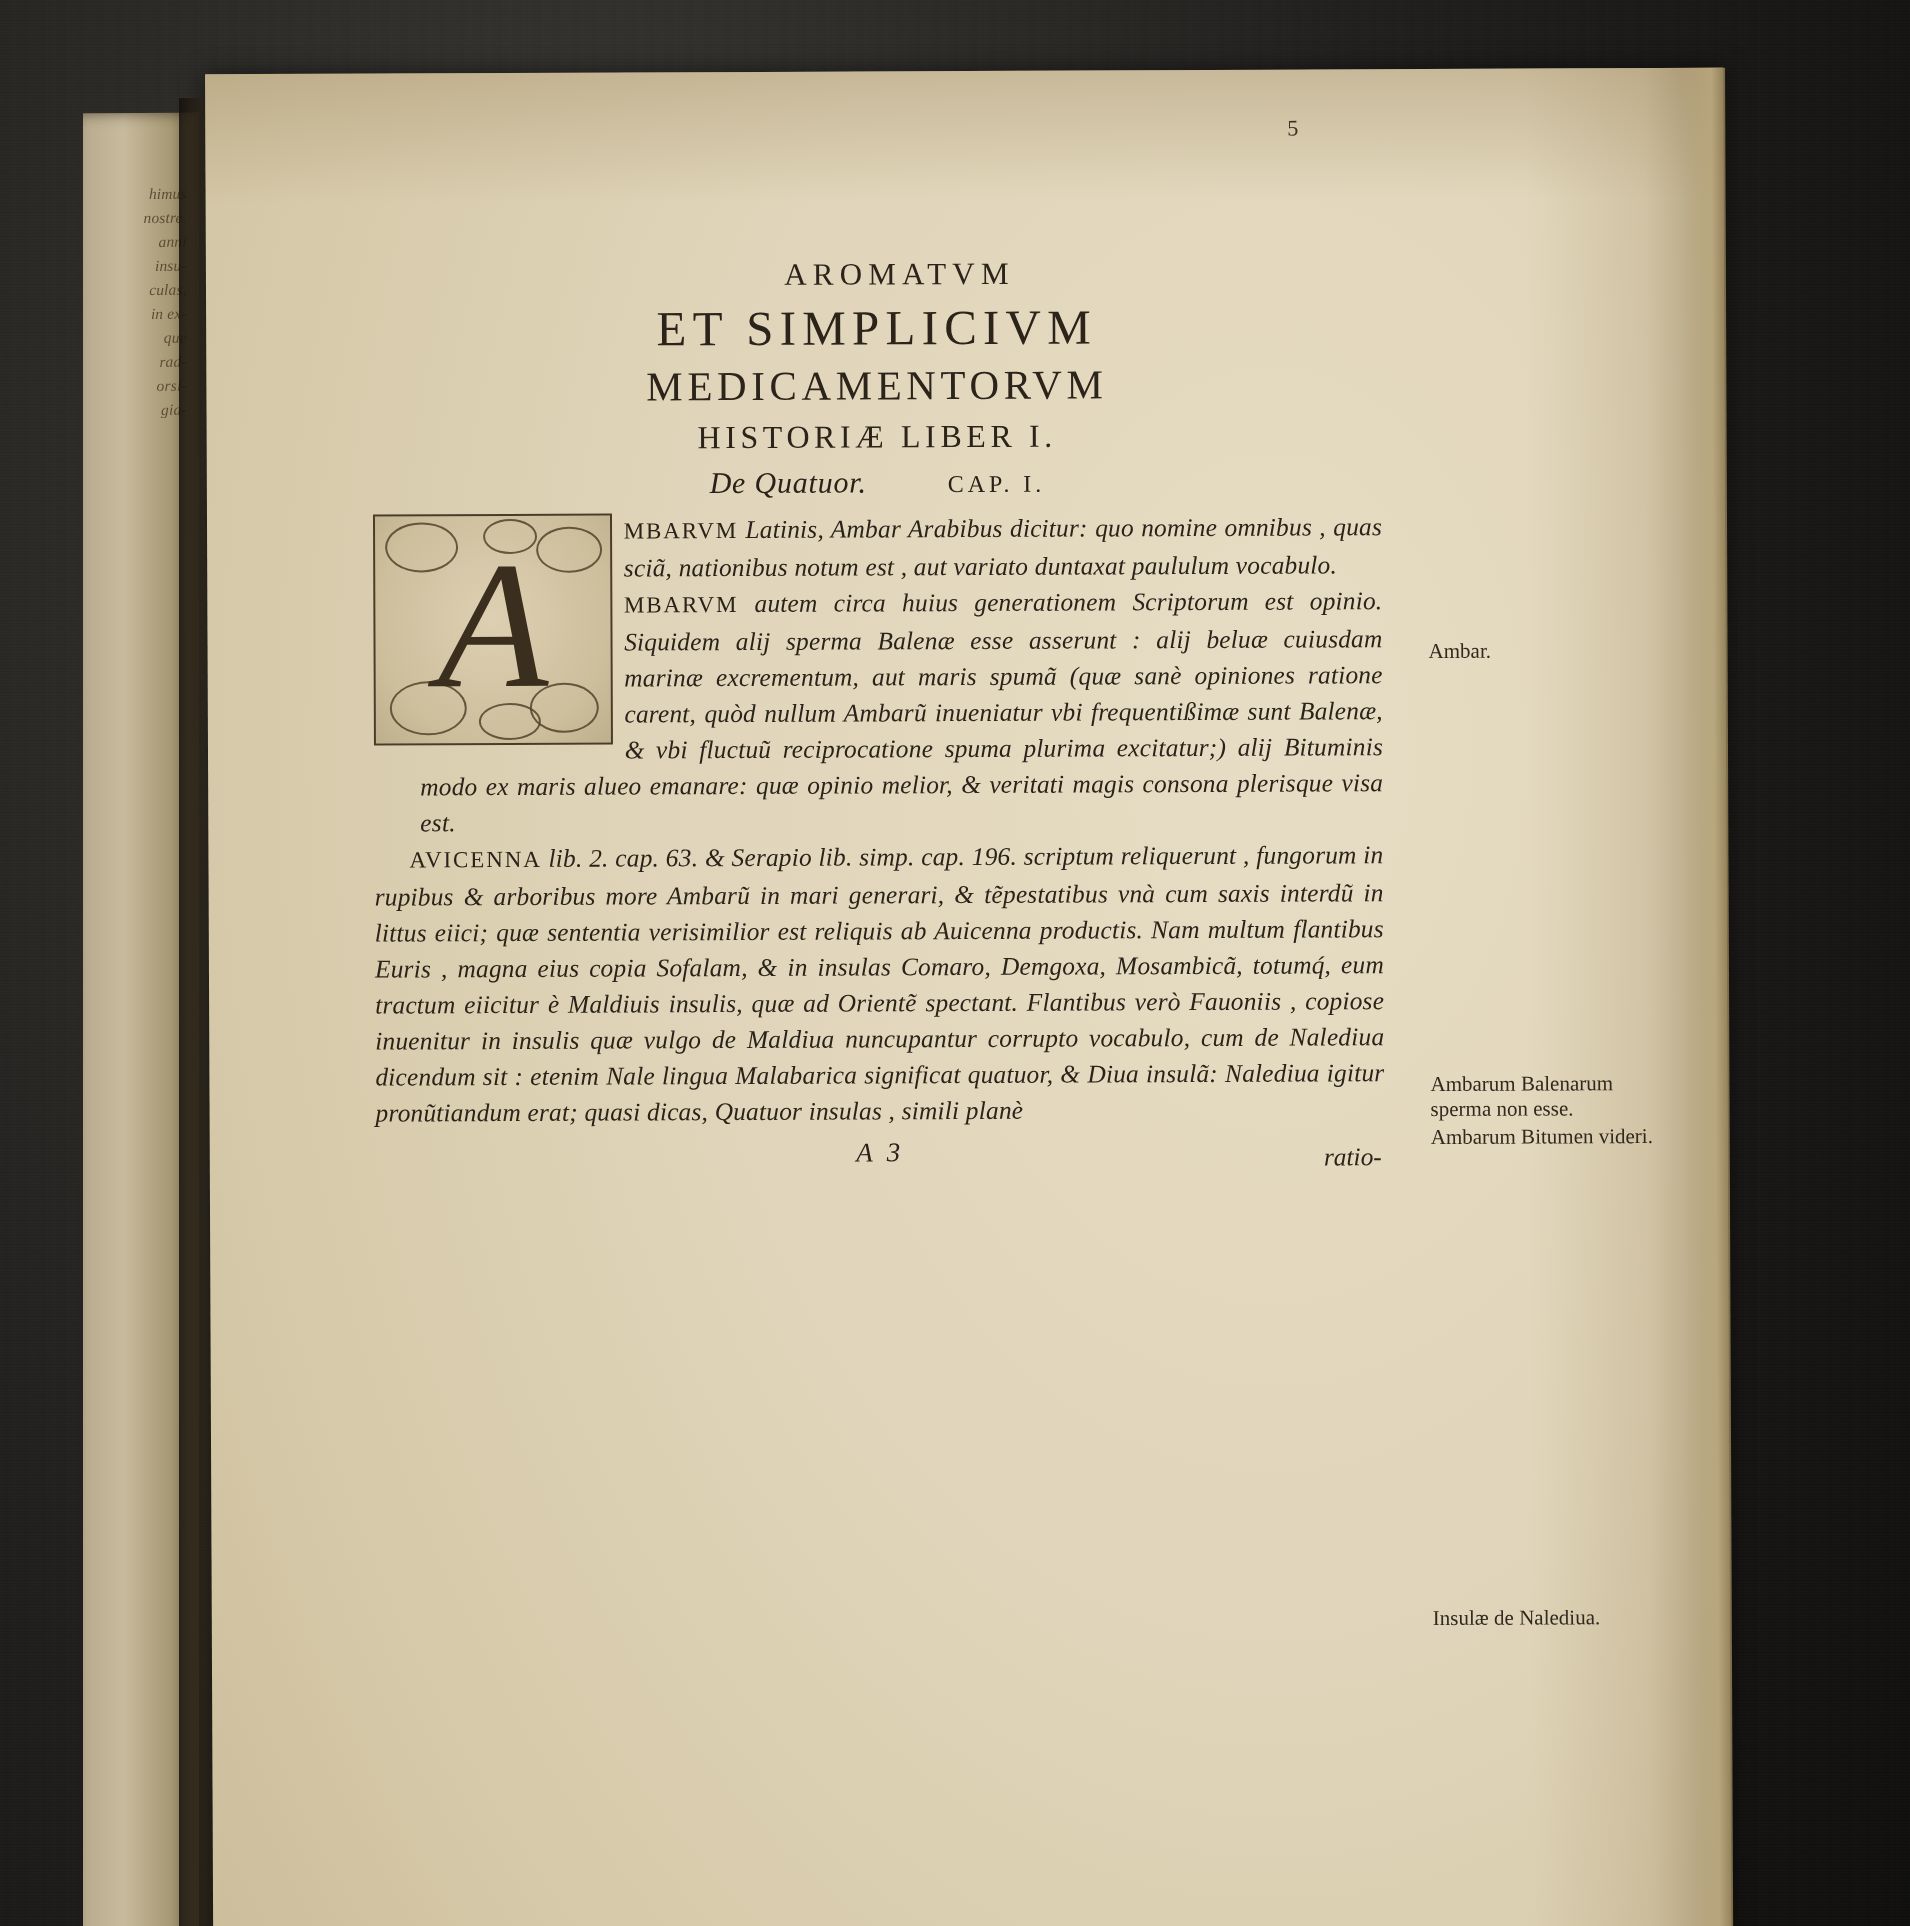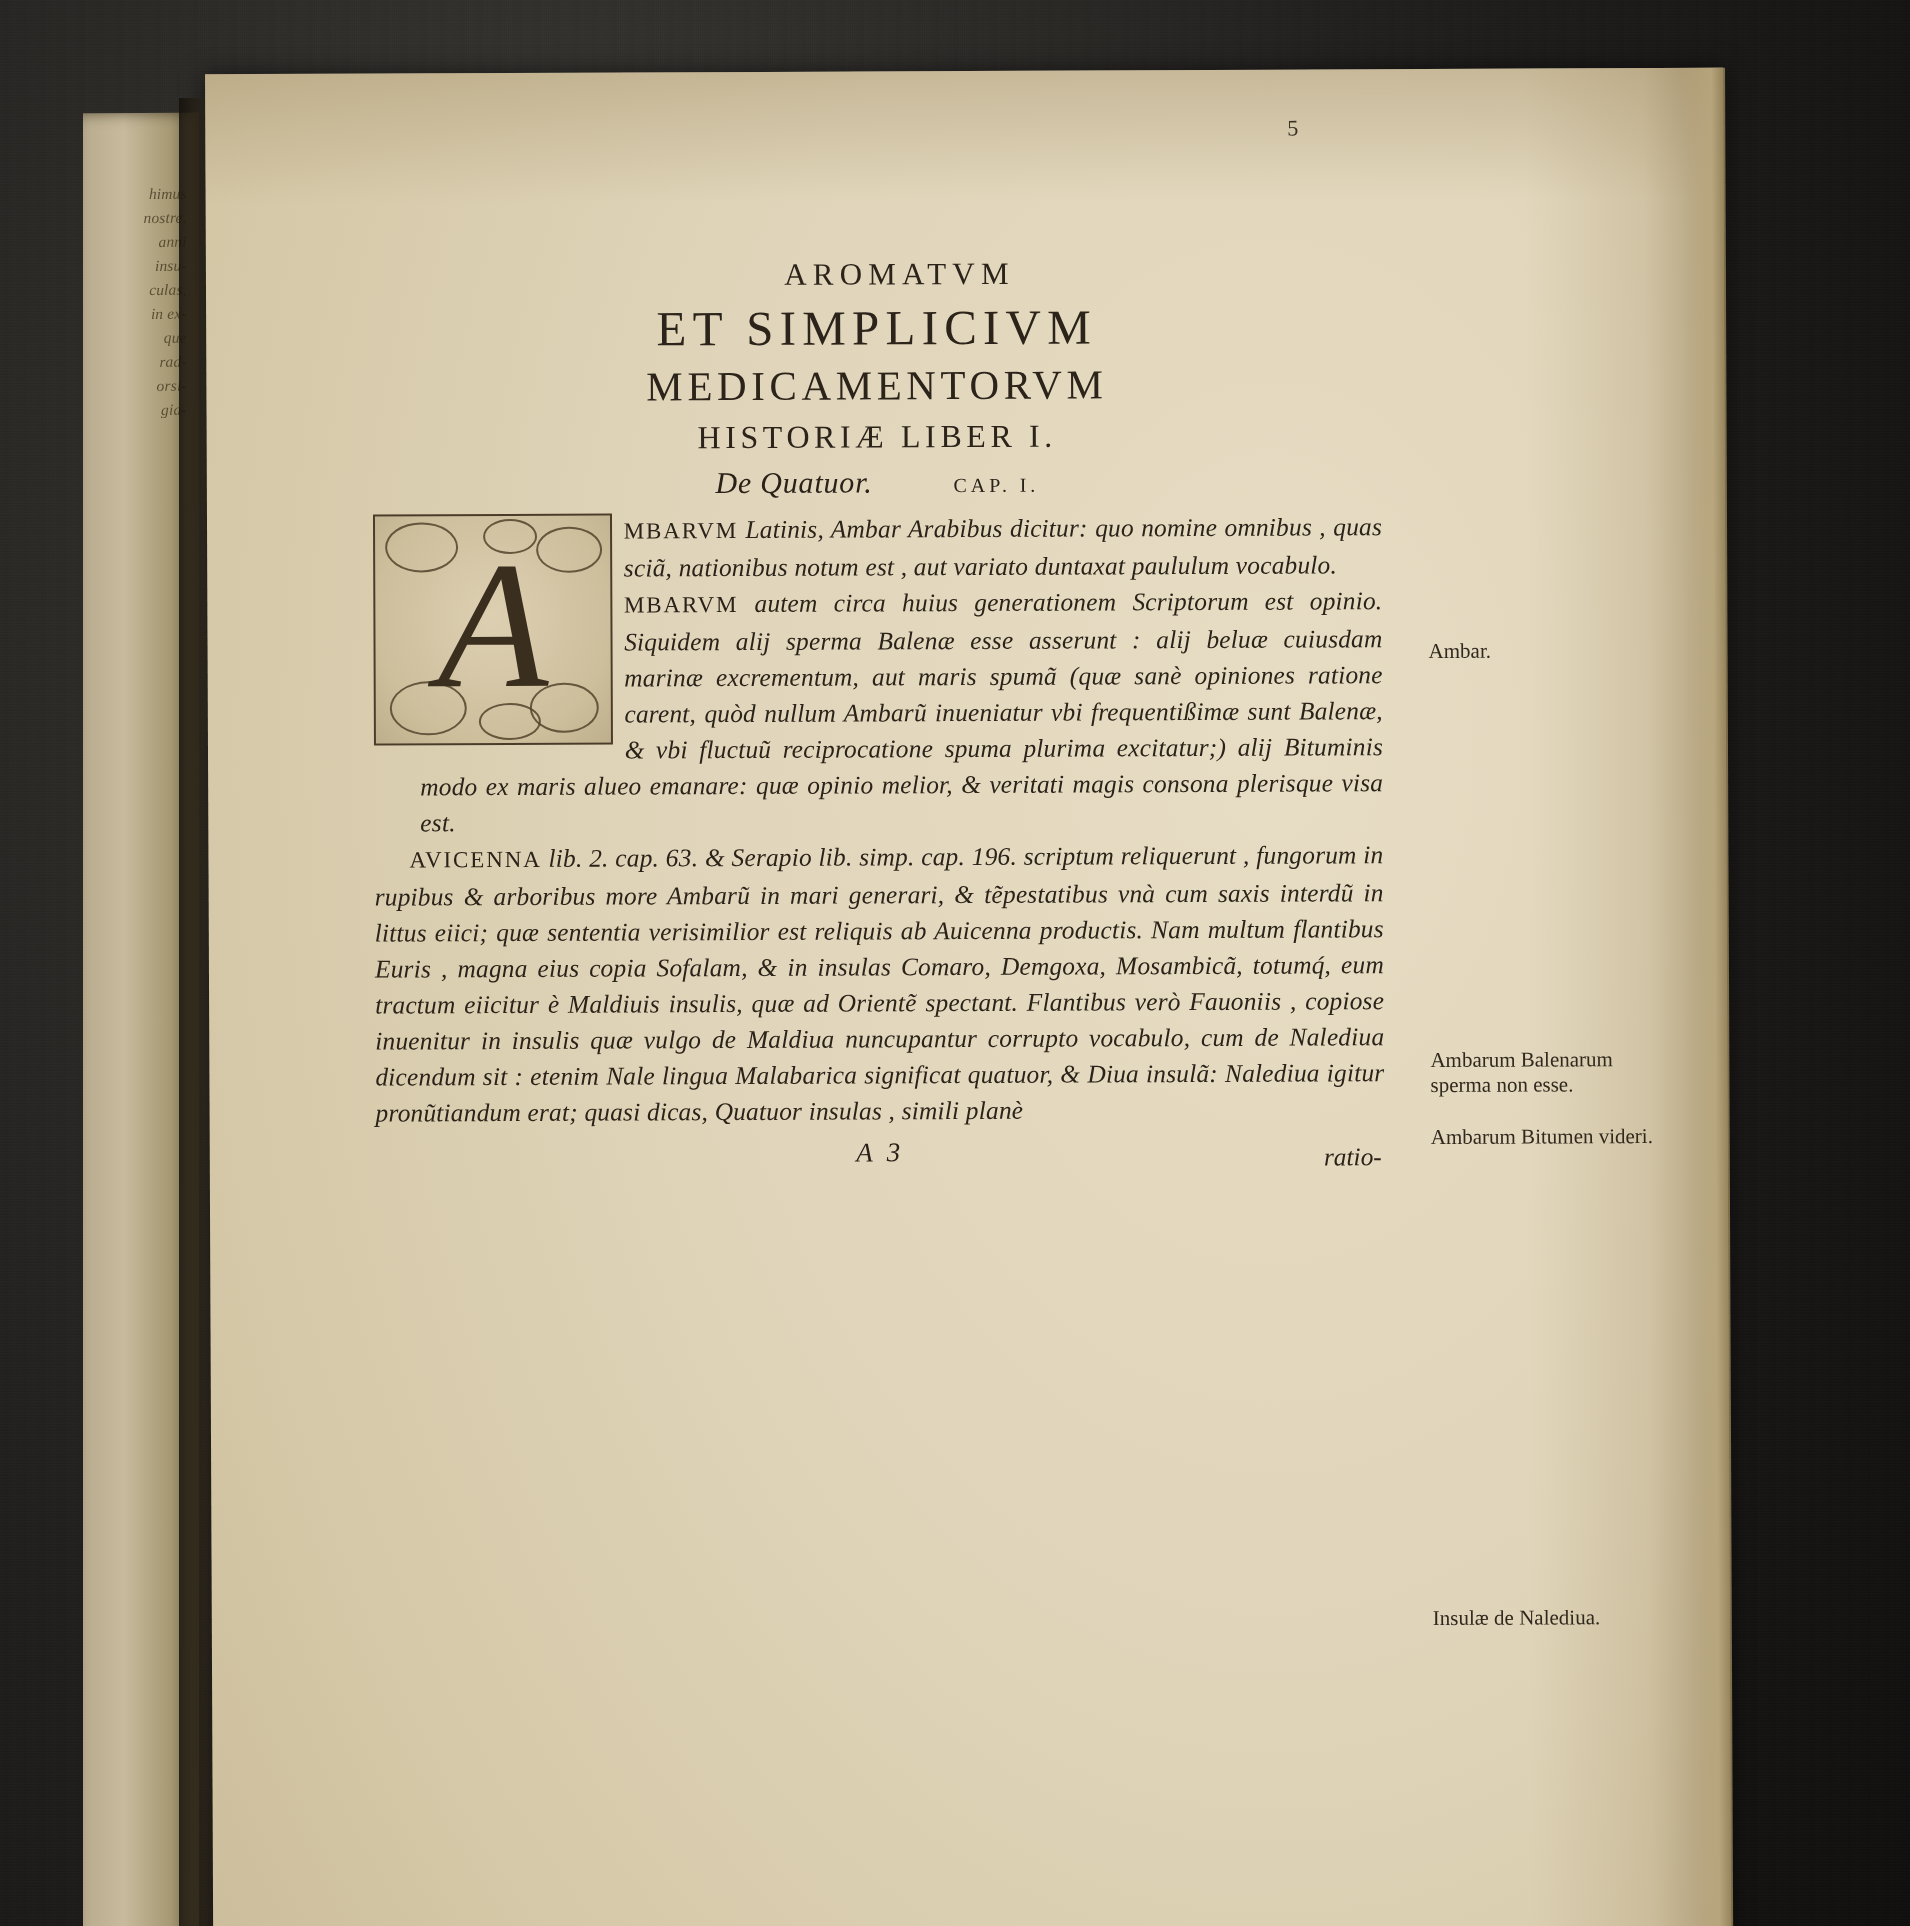--- a/index.html
+++ b/index.html
@@ -140,21 +140,21 @@
     display: flex;
     justify-content: center;
     align-items: baseline;
     margin-top: 10px;
     gap: 81px;
     font-size: 30px;
     font-style: italic;
     font-family: "Liberation Serif", serif;
     letter-spacing: 0.8px;
   }
-  .cap-line .cap-label { font-style: normal; font-size: 20px; letter-spacing: 3.9px; }
+  .cap-line .cap-label { font-style: normal; font-size: 24px; letter-spacing: 3.9px; }
 
   
   .body {
     margin-top: 10.8px;
     font-size: 25.4px;
     line-height: 36px;
     font-style: italic;
     font-family: "Liberation Serif", serif;
     color: #2b2319;
     text-align: justify;
@@ -211,21 +211,21 @@
     left: 1221px;
     top: 185px;
     width: 254px;
     font-family: "Liberation Serif", serif;
     font-size: 21px;
     line-height: 25.4px;
     color: #31291e;
   }
   .note { position: absolute; left: 0; width: 247px; }
   .note-1 { top: 385px; }
-  .note-2 { top: 794px; }
+  .note-2 { top: 818px; }
   .note-3 { top: 871px; }
   .note-4 { top: 1352px; }
 
   .signature {
     margin-top: 6.2px;
     display: flex;
     justify-content: center;
     align-items: baseline;
     font-size: 27px;
     font-family: "Liberation Serif", serif;

